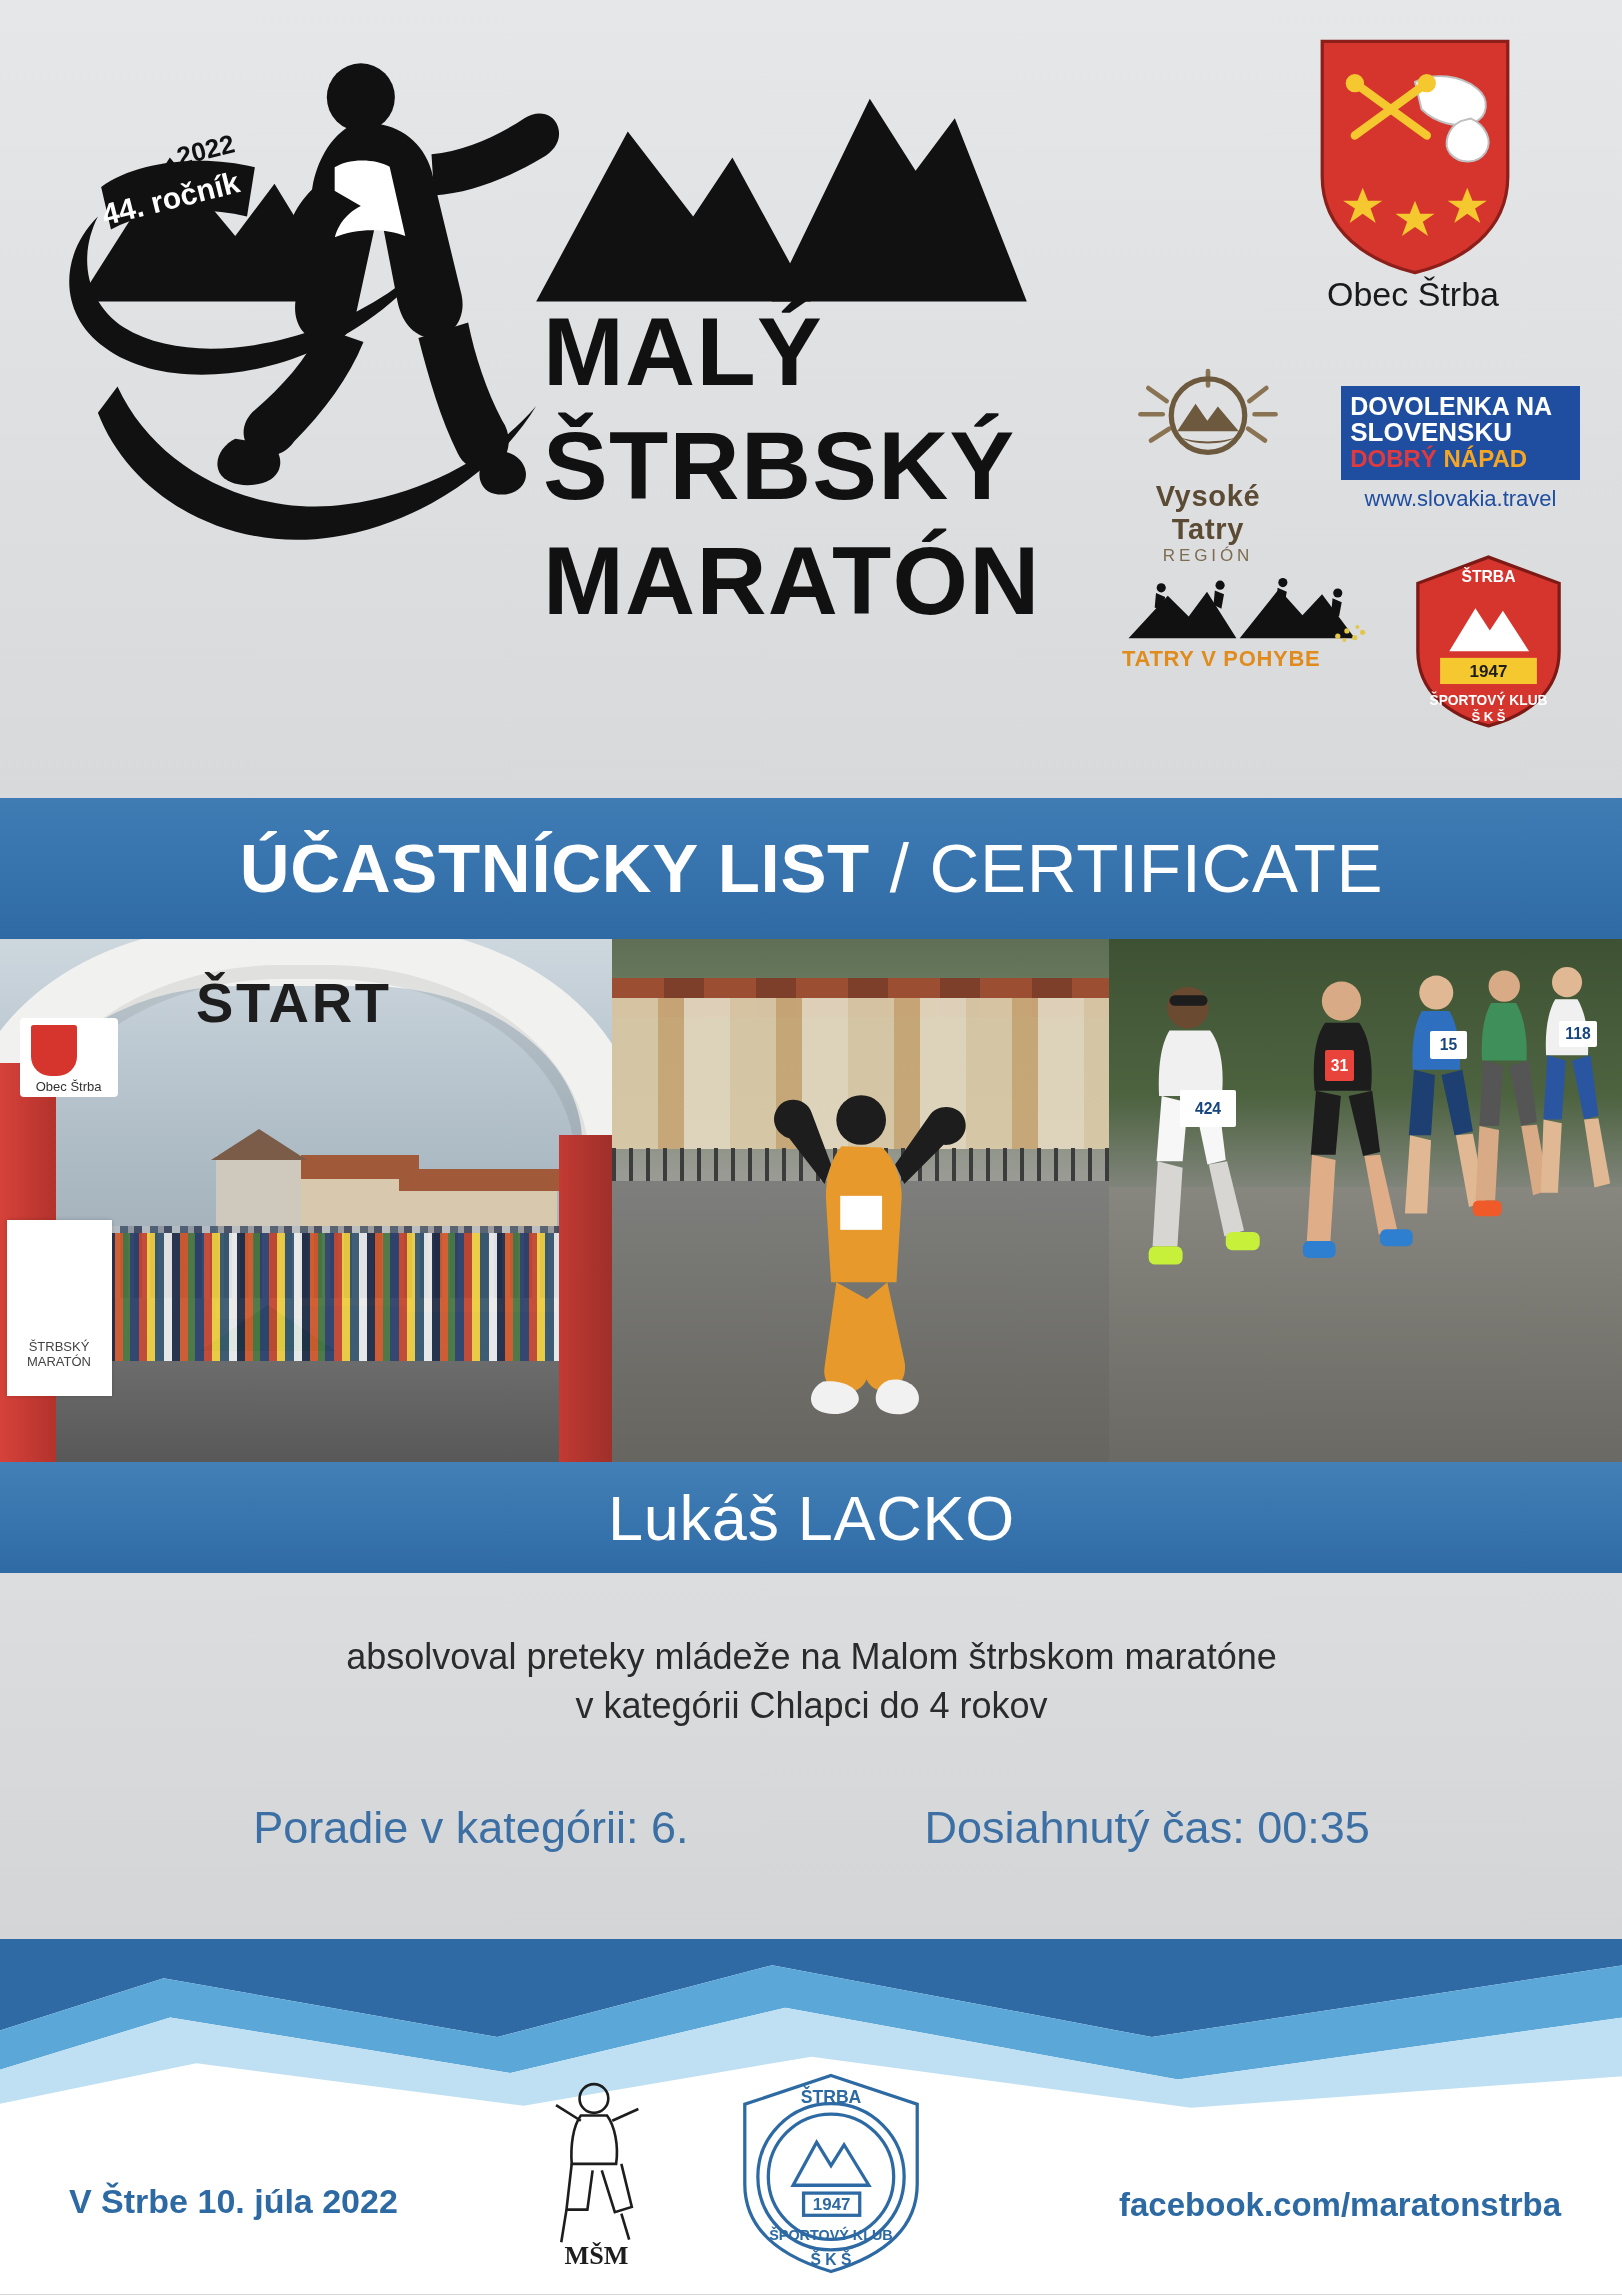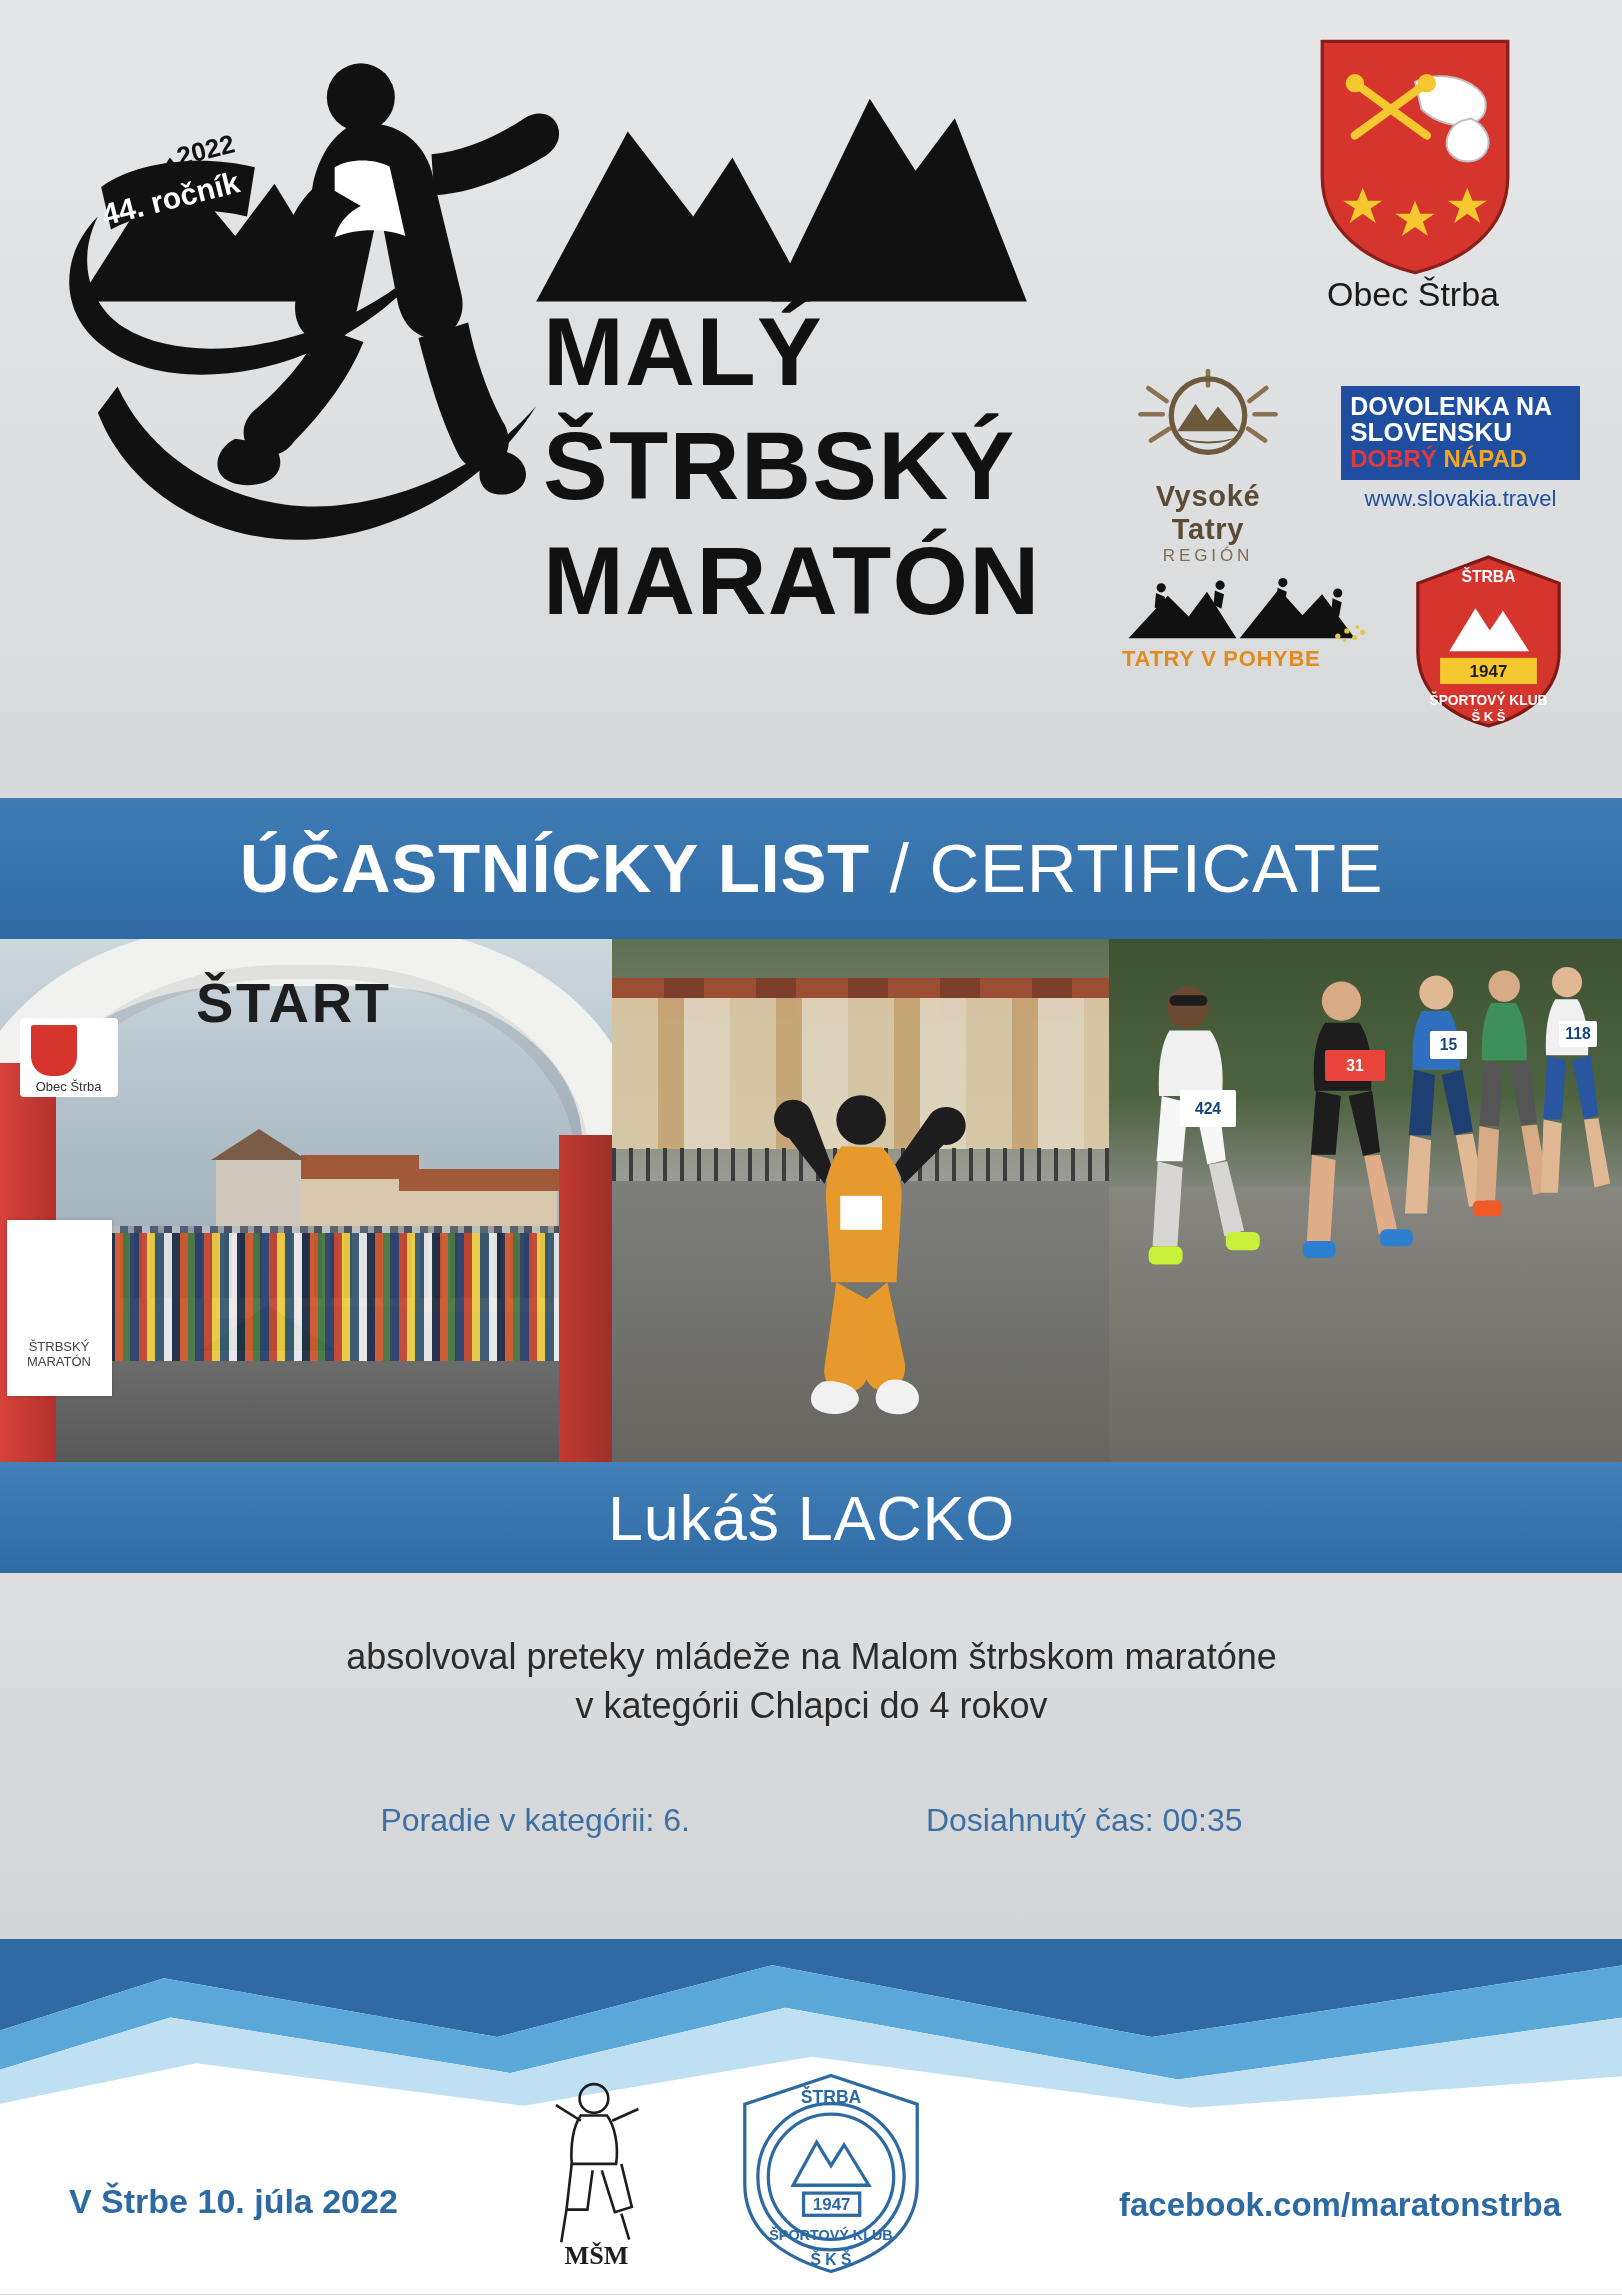--- a/index.html
+++ b/index.html
@@ -268,21 +268,21 @@
     position: relative;
     height: 366px;
     padding-top: 60px;
     text-align:center;
     background: linear-gradient(180deg,#dcdddf 0%, #d4d5d7 100%);
   }
   .desc { font-size:36px; color:#2b2b2b; line-height:1.35; }
   .results {
     margin-top: 72px;
     display:flex; justify-content:center; gap: 236px;
-    font-size:32px; color:#3c6fa4;
+    font-size:45px; color:#3c6fa4;
   }
   .results .res-item { white-space:nowrap; }
 
   
   .footer {
     position:relative;
     height: 355px;
     background: #ffffff;
     overflow:hidden;
   }
@@ -551,21 +551,21 @@
           <circle cx="700" cy="66" r="23" fill="#e0b894"></circle>
           <path d="M682,92 C670,112 666,144 668,178 L732,178 C734,144 728,112 716,92 Z" fill="#f0f0f0"></path>
           <path d="M670,178 L664,276 L692,276 L698,186 Z" fill="#2a55a0"></path>
           <path d="M708,186 L726,276 L748,270 L736,178 Z" fill="#2a55a0"></path>
           <path d="M664,276 L660,388 L686,388 L692,282 Z" fill="#e0b894"></path>
           <path d="M726,276 L742,380 L766,374 L748,274 Z" fill="#e0b894"></path>
         </g>
       </svg>
 
       <div class="bib" style="left:71px; top:151px; width:56px; height:37px;">424</div>
-      <div class="bib" style="left:216px; top:111px; width:60px; height:31px; background:#e9443c; color:#fff;">31</div>
+      <div class="bib" style="left:216px; top:111px; width:29px; height:31px; background:#e9443c; color:#fff;">31</div>
       <div class="bib" style="left:321px; top:92px; width:37px; height:27.5px;">15</div>
       <div class="bib" style="left:450px; top:82px; width:38px; height:26px;">118</div>
     </div>
   </div>
 
   <div class="name-bar">
     <div class="nm">Lukáš LACKO</div>
   </div>
 
   <div class="body-area">

